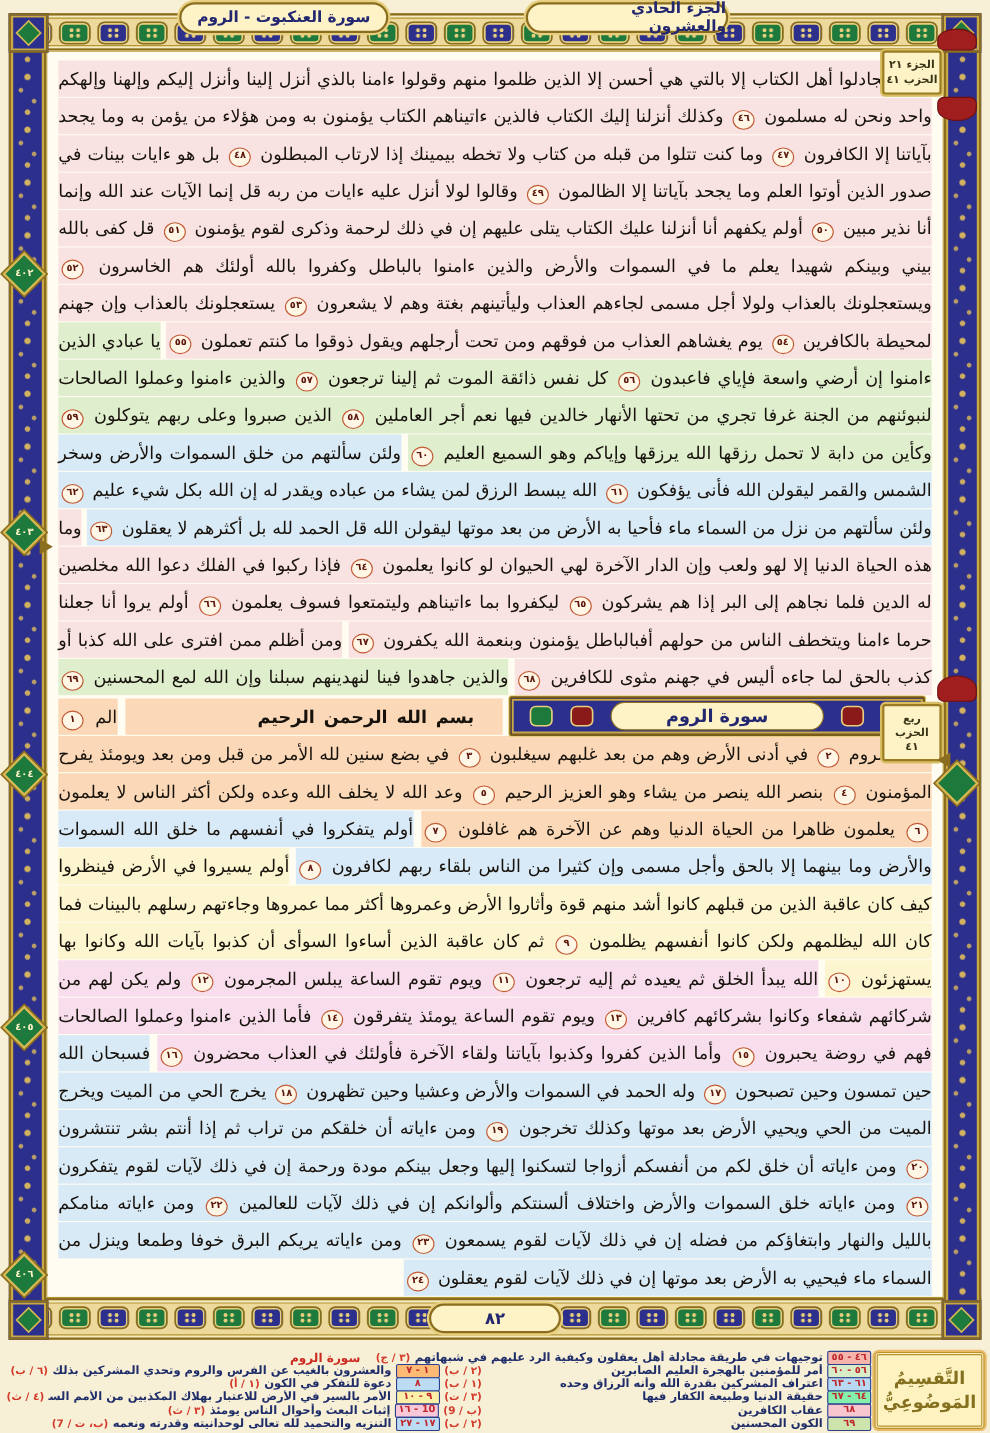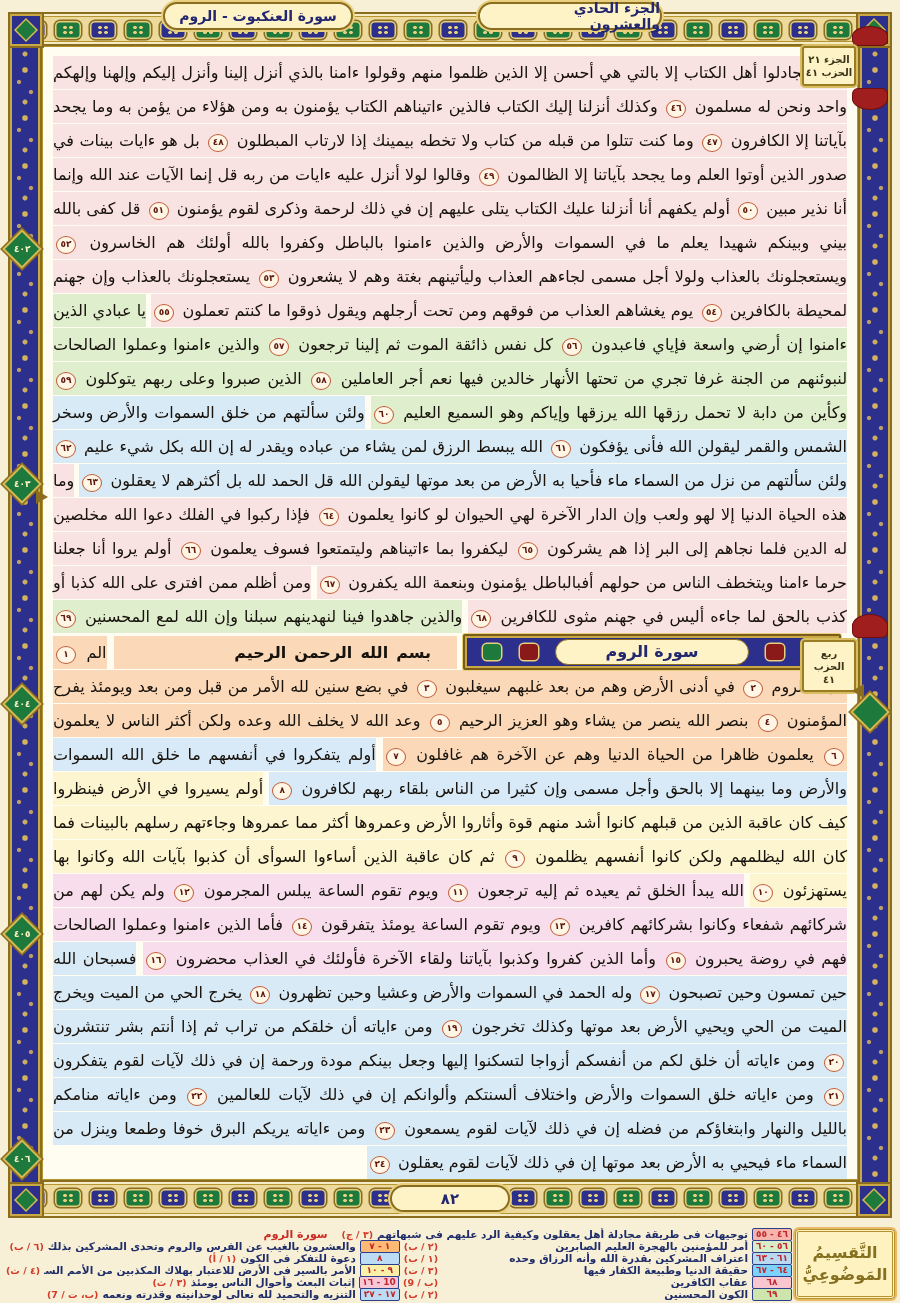--- a/index.html
+++ b/index.html
@@ -383,21 +383,21 @@
       </div>
       <div class="col-l">
         <span class="ref">(١ / ب)</span>
         <span class="badge" style="background: rgb(188, 220, 244);">٨</span>
         <span class="ftext">دعوة للتفكر في الكون</span>
         <span class="ref ref-end">(١ / أ)</span>
       </div>
     </div>
     <div class="frow">
       <div class="col-r">
-        <span class="badge" style="background: #7dd3fc; text-align: center;">٦٤ - ٦٧</span>
+        <span class="badge" style="background: #86efac; text-align: center;">٦٤ - ٦٧</span>
         <span class="ftext">حقيقة الدنيا وطبيعة الكفار فيها</span>
       </div>
       <div class="col-l">
         <span class="ref">(٣ / ت)</span>
         <span class="badge" style="background: rgb(252, 239, 168);">٩ - ١٠</span>
         <span class="ftext">الأمر بالسير في الأرض للاعتبار بهلاك المكذبين من الأمم السابقة</span>
         <span class="ref ref-end">(٤ / ث)</span>
       </div>
     </div>
     <div class="frow">

